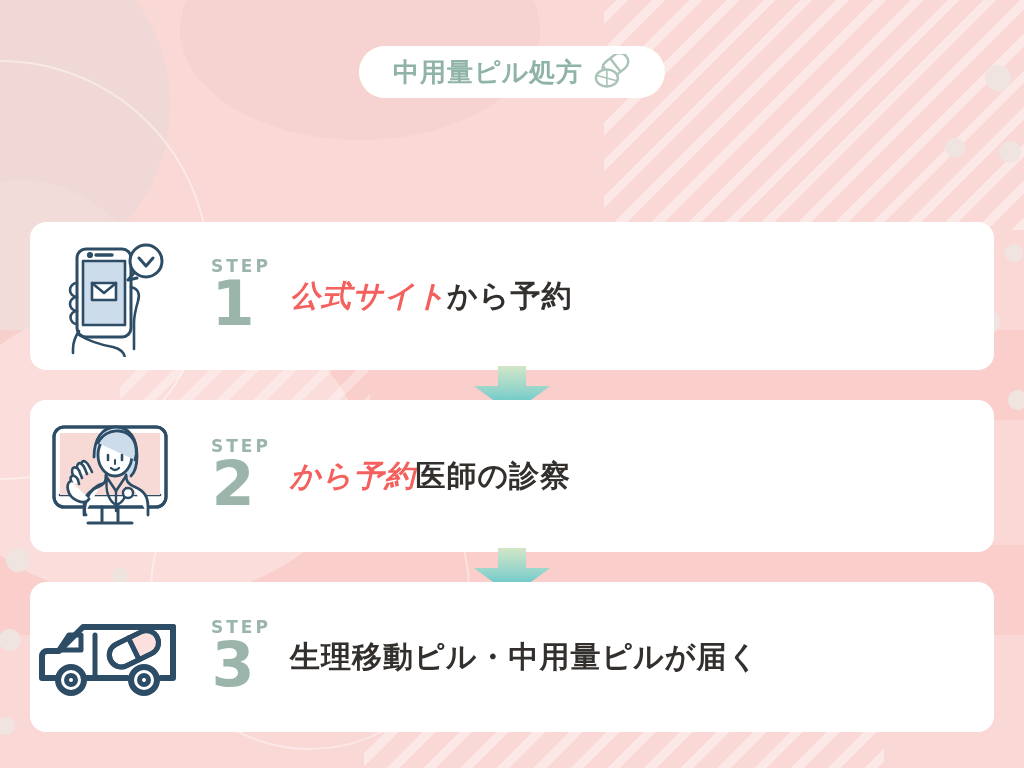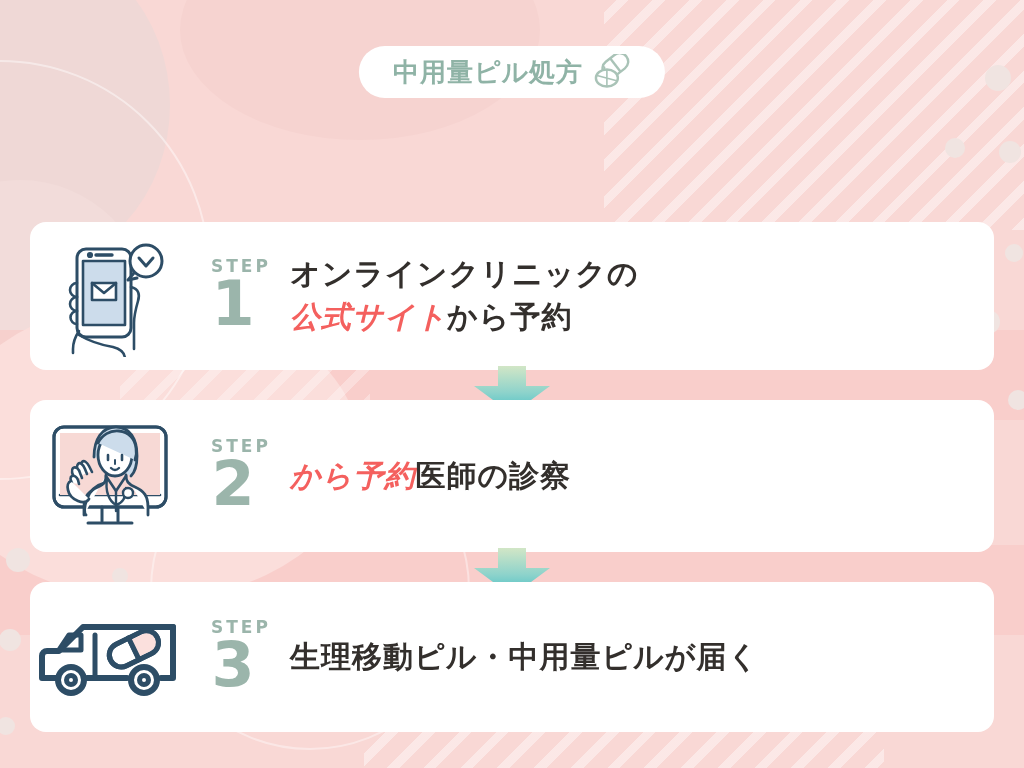--- a/index.html
+++ b/index.html
@@ -276,21 +276,20 @@
           <path d="M90 23 L97 31 L104 23" stroke-width="3"></path>
           <path d="M85 38 l-6 7 l9 -2" stroke-width="3" fill="#ffffff"></path>
         </g>
       </svg>
     </div>
     <div class="step-marker">
       <span class="step-word">STEP</span>
       <span class="step-num">1</span>
     </div>
     <div class="card-text">
-      <div class="line"><span>オンラインクリニックの</span></div>
       <div class="line"><span class="hl">公式サイト</span><span>から予約</span></div>
     </div>
   </div>
 
   <div class="arrow" id="arrow-1">
     <svg width="84" height="48" viewBox="0 0 84 48">
       <defs>
         <linearGradient id="ag1" x1="0" y1="0" x2="0" y2="1">
           <stop offset="0%" stop-color="#d2e6c6"></stop>
           <stop offset="55%" stop-color="#8ed3cb"></stop>

